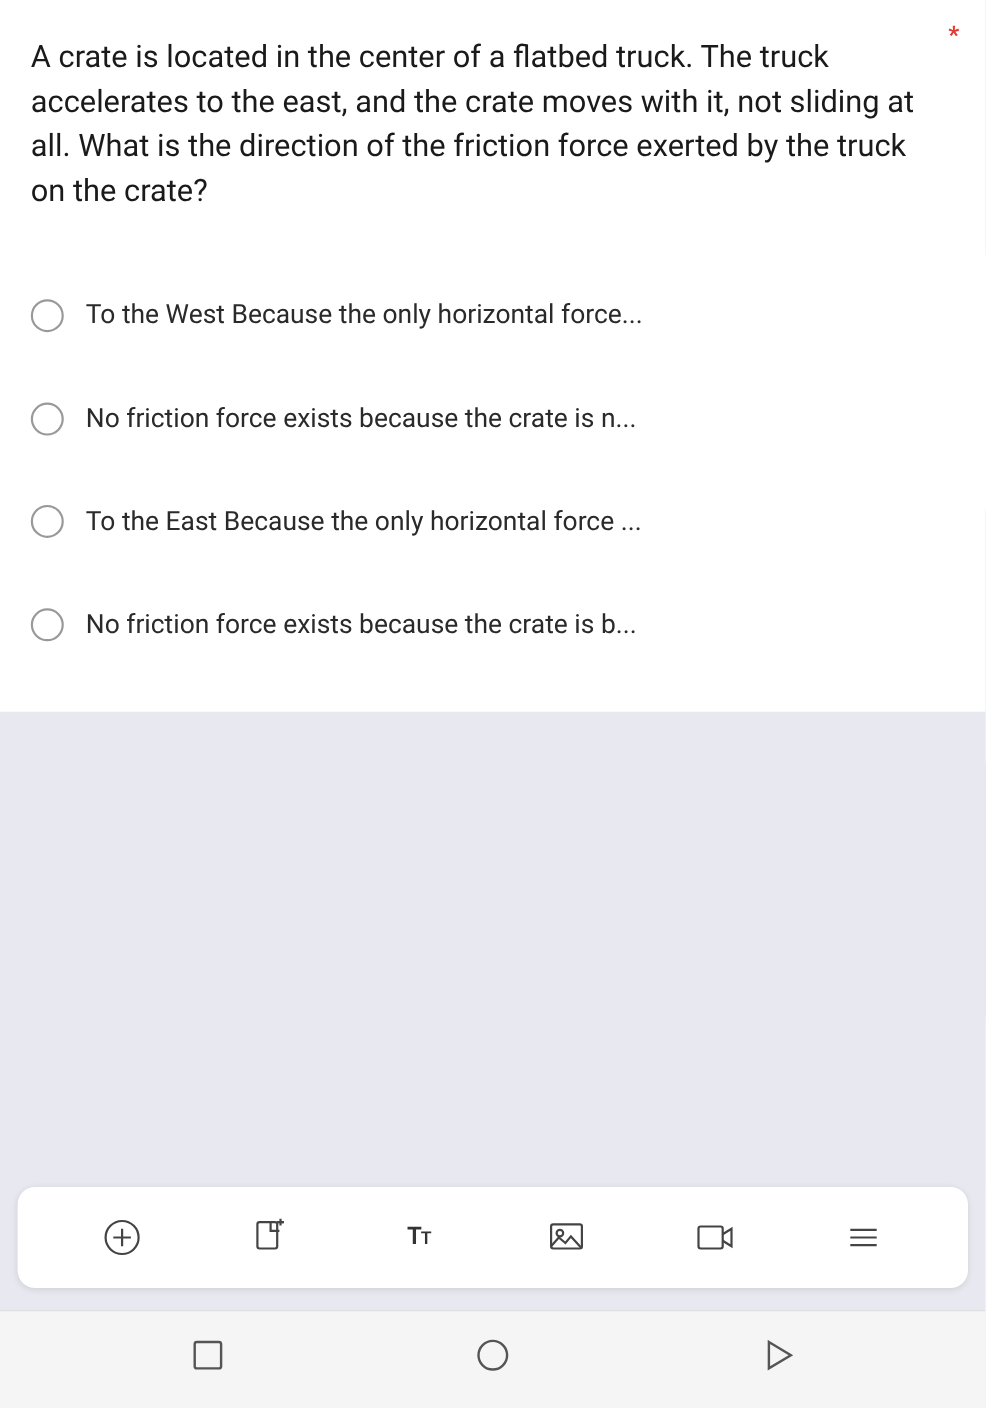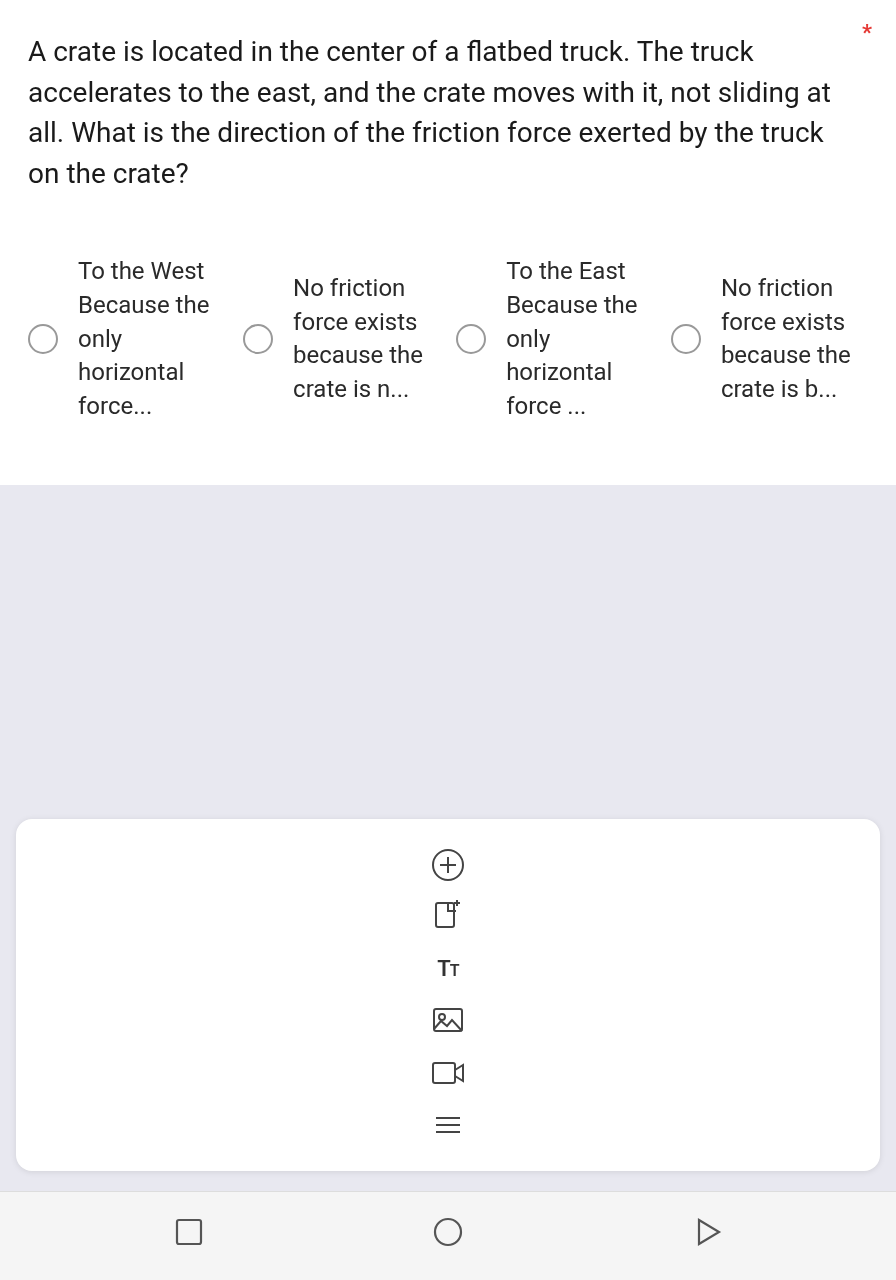--- a/index.html
+++ b/index.html
@@ -32,27 +32,27 @@
       color: #e53935;
       font-size: 22px;
       font-weight: bold;
     }
 
     .question-text {
       font-size: 28px;
       line-height: 1.45;
       color: #1a1a1a;
       font-weight: 400;
-      margin-bottom: 39px;
+      margin-bottom: 54px;
       padding-right: 30px;
     }
 
     .options-list {
       display: flex;
-      flex-direction: row;
+      flex-direction: column;
       gap: 16px;
     }
 
     .option-item {
       display: flex;
       align-items: center;
       padding: 22px 0;
       cursor: pointer;
       border-bottom: none;
     }
@@ -79,21 +79,21 @@
       background-color: #e8e8f0;
       min-height: 120px;
     }
 
     .toolbar-card {
       background: #ffffff;
       margin: 0 16px 20px 16px;
       border-radius: 16px;
       padding: 20px 28px;
       display: flex;
-      flex-direction: column;
+      flex-direction: row;
       align-items: center;
       justify-content: space-around;
       box-shadow: 0 1px 6px rgba(0,0,0,0.1);
     }
 
     .toolbar-icon {
       display: flex;
       align-items: center;
       justify-content: center;
       width: 52px;

